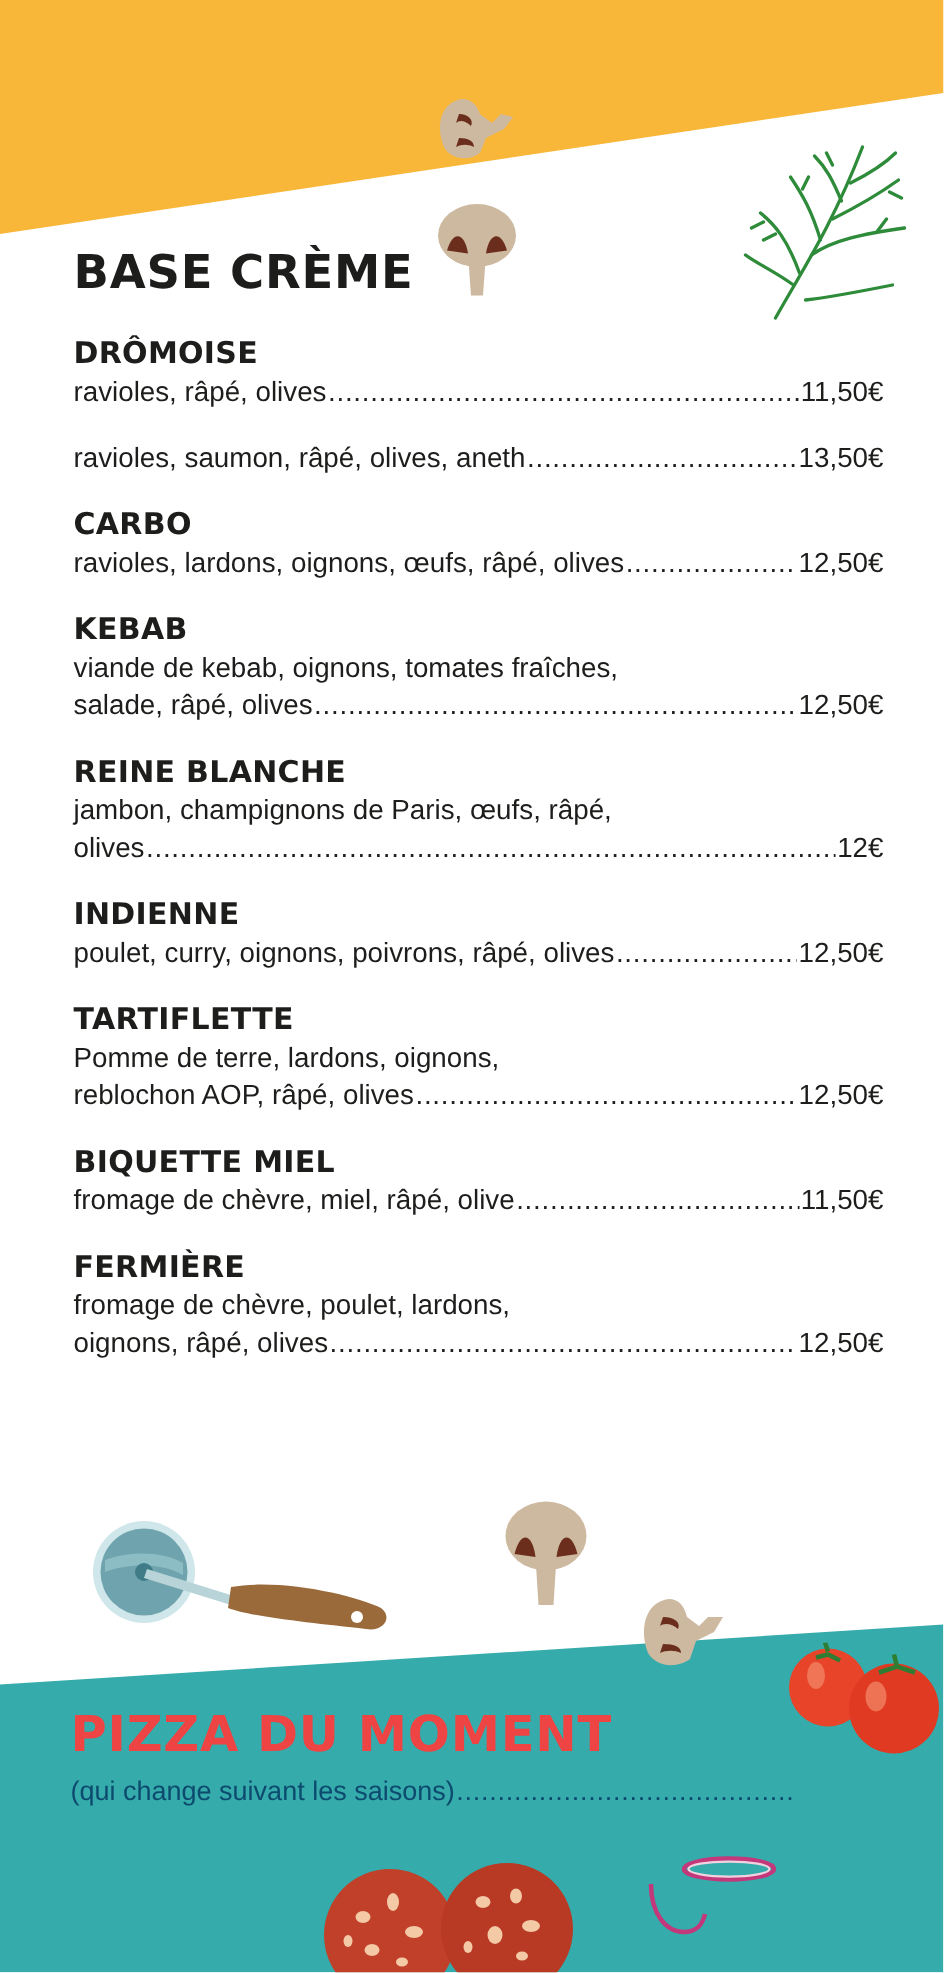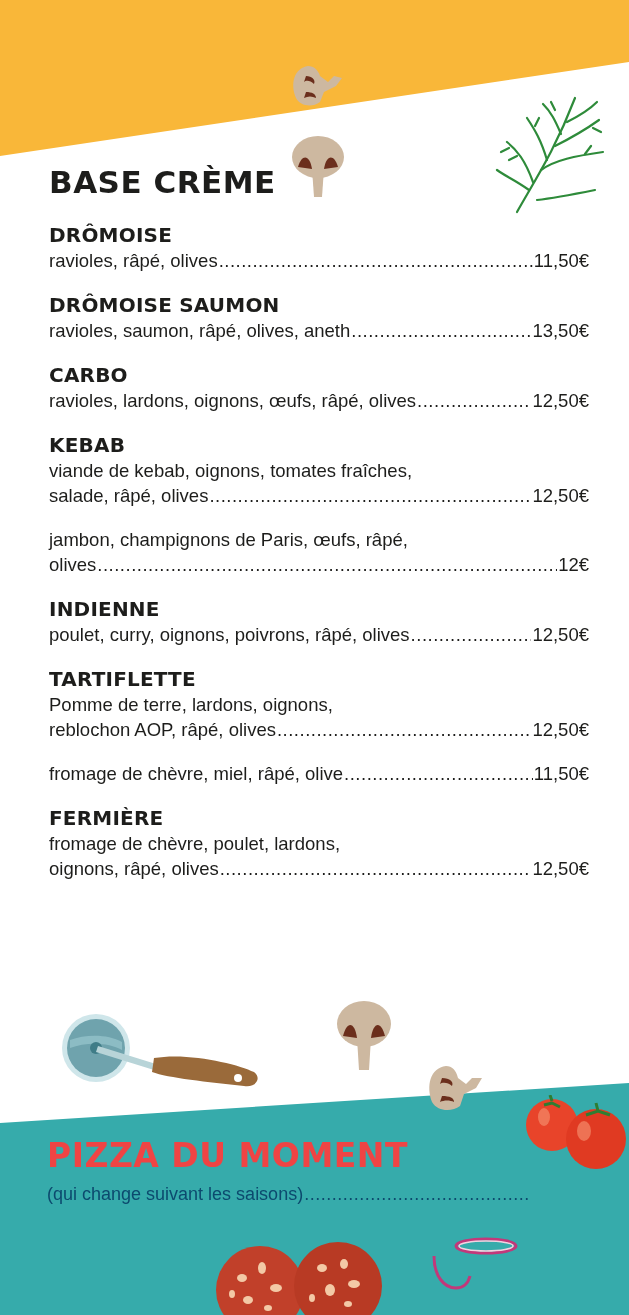--- a/index.html
+++ b/index.html
@@ -86,21 +86,20 @@
 <div class="menu">
   <div class="item">
     <div class="item-name">DRÔMOISE</div>
     <div class="item-desc line">
       <span class="txt">ravioles, râpé, olives </span>
       <span class="dots"></span>
       <span class="price">11,50€</span>
     </div>
   </div>
   <div class="item">
-    <div class="item-name">DRÔMOISE SAUMON</div>
     <div class="item-desc line">
       <span class="txt">ravioles, saumon, râpé, olives, aneth</span>
       <span class="dots"></span>
       <span class="price">13,50€</span>
     </div>
   </div>
   <div class="item">
     <div class="item-name">CARBO</div>
     <div class="item-desc line">
       <span class="txt">ravioles, lardons, oignons, œufs, râpé, olives</span>
@@ -111,20 +110,21 @@
   <div class="item">
     <div class="item-name">KEBAB</div>
     <div class="item-desc">viande de kebab, oignons, tomates fraîches,</div>
     <div class="item-desc line">
       <span class="txt">salade, râpé, olives</span>
       <span class="dots"></span>
       <span class="price">12,50€</span>
     </div>
   </div>
   <div class="item">
+    <div class="item-name">REINE BLANCHE</div>
     <div class="item-desc">jambon, champignons de Paris, œufs, râpé,</div>
     <div class="item-desc line">
       <span class="txt">olives</span>
       <span class="dots"></span>
       <span class="price">12€</span>
     </div>
   </div>
   <div class="item">
     <div class="item-name">INDIENNE</div>
     <div class="item-desc line">
@@ -136,20 +136,21 @@
   <div class="item">
     <div class="item-name">TARTIFLETTE</div>
     <div class="item-desc">Pomme de terre, lardons, oignons,</div>
     <div class="item-desc line">
       <span class="txt">reblochon AOP, râpé, olives</span>
       <span class="dots"></span>
       <span class="price">12,50€</span>
     </div>
   </div>
   <div class="item">
+    <div class="item-name">BIQUETTE MIEL</div>
     <div class="item-desc line">
       <span class="txt">fromage de chèvre, miel, râpé, olive</span>
       <span class="dots"></span>
       <span class="price">11,50€</span>
     </div>
   </div>
   <div class="item">
     <div class="item-name">FERMIÈRE</div>
     <div class="item-desc">fromage de chèvre, poulet, lardons,</div>
     <div class="item-desc line">

